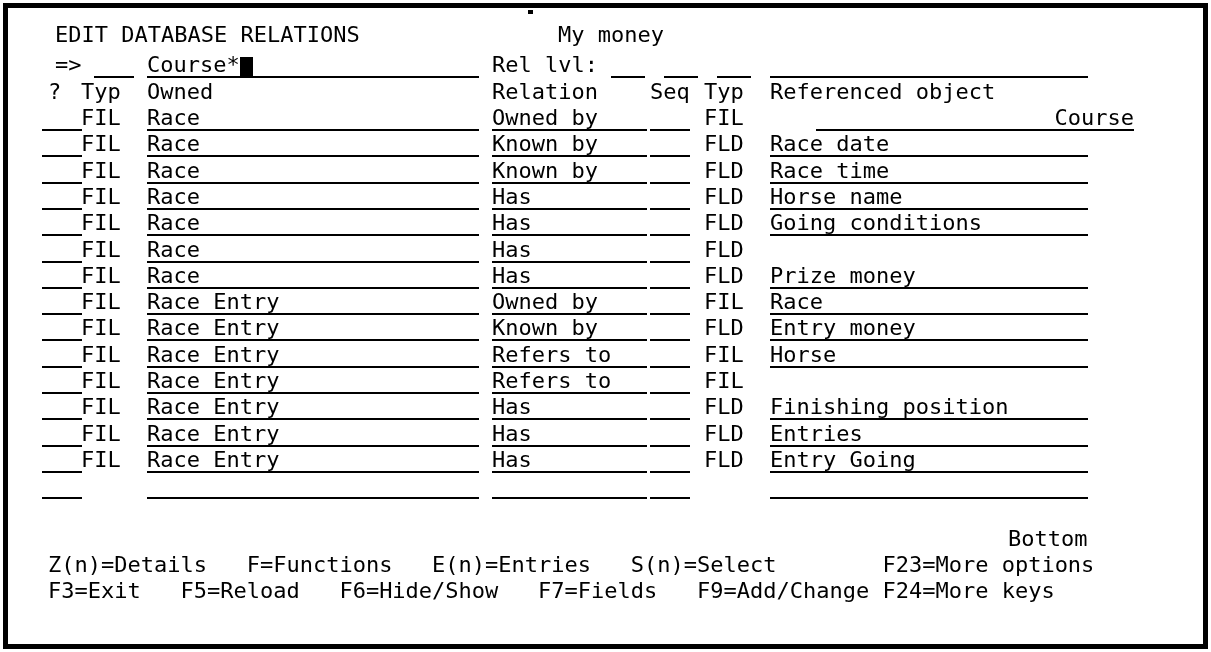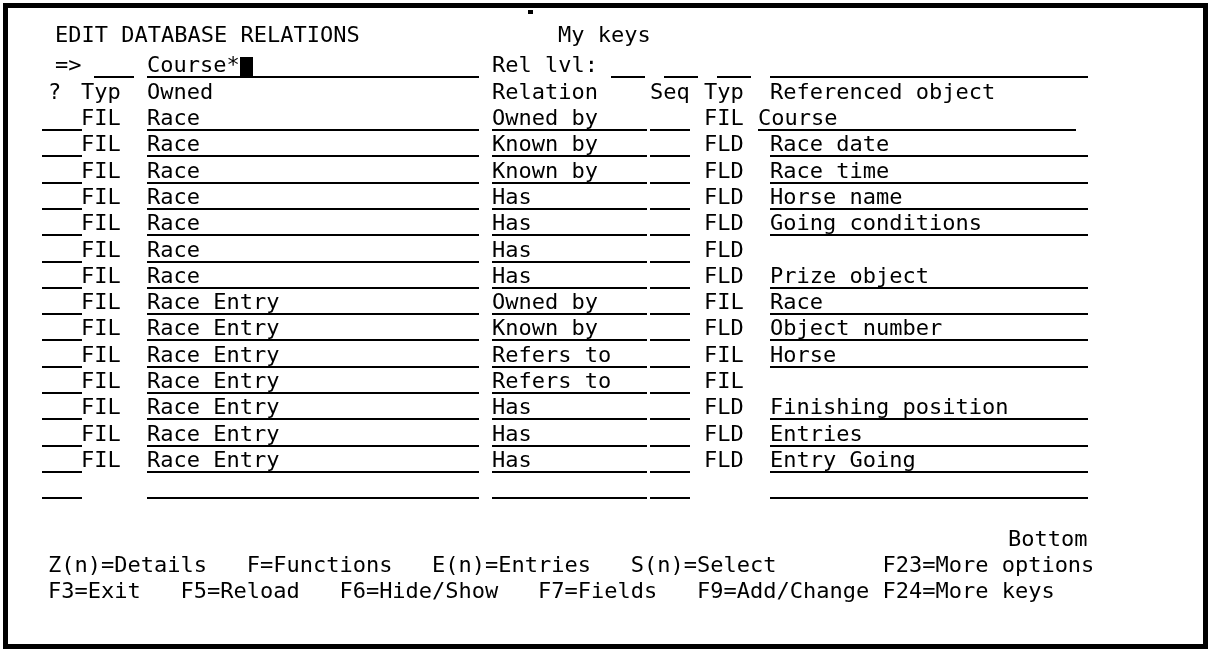--- a/index.html
+++ b/index.html
@@ -59,21 +59,21 @@
   }
 </style>
 </head>
 <body>
 
 <div class="frame"></div>
 <div class="dot"></div>
 
 <div class="row" style="top:22px">
   <span class="cell b" style="left:55px">EDIT DATABASE RELATIONS</span>
-  <span class="cell b" style="left:558px">My keys</span>
+  <span class="cell b" style="left:558px">My money</span>
 </div>
 
 <div class="row" style="top:52px">
   <span class="cell" style="left:55px">=&gt;</span>
   <span class="cell fld" style="left:94px;width:40px"><span></span></span>
   <span class="cell fld b" style="left:147px;width:332px"><span>Course*</span><span class="cursor"></span></span>
   <span class="cell" style="left:492px">Rel lvl:</span>
   <span class="cell fld" style="left:611px;width:34px"><span></span></span>
   <span class="cell fld" style="left:664px;width:34px"><span></span></span>
   <span class="cell fld" style="left:717px;width:34px"><span></span></span>
@@ -91,21 +91,21 @@
 </div>
 
 <div id="rows">
     <div class="row" style="top: 105px;">
       <span class="cell fld" style="left: 42px; width: 40px;"></span>
       <span class="cell" style="left: 81px;">FIL</span>
       <span class="cell fld b" style="left: 147px; width: 332px;">Race</span>
       <span class="cell fld b" style="left: 492px; width: 155px;">Owned by</span>
       <span class="cell fld" style="left: 650px; width: 40px;"></span>
       <span class="cell b" style="left: 704px;">FIL</span>
-      <span class="cell fld" style="left: 758px; width: 318px;">Course</span>
+      <span class="cell fld" style="left: 816px; width: 318px; text-align: right;">Course</span>
     </div>
     <div class="row" style="top: 131.3px;">
       <span class="cell fld" style="left: 42px; width: 40px;"></span>
       <span class="cell" style="left: 81px;">FIL</span>
       <span class="cell fld b" style="left: 147px; width: 332px;">Race</span>
       <span class="cell fld b" style="left: 492px; width: 155px;">Known by</span>
       <span class="cell fld" style="left: 650px; width: 40px;"></span>
       <span class="cell" style="left: 704px;">FLD</span>
       <span class="cell fld b" style="left: 770px; width: 318px;">Race date</span>
     </div>
@@ -144,39 +144,39 @@
       <span class="cell fld" style="left: 650px; width: 40px;"></span>
       <span class="cell" style="left: 704px;">FLD</span>
     </div>
     <div class="row" style="top: 262.8px;">
       <span class="cell fld" style="left: 42px; width: 40px;"></span>
       <span class="cell" style="left: 81px;">FIL</span>
       <span class="cell fld b" style="left: 147px; width: 332px;">Race</span>
       <span class="cell fld b" style="left: 492px; width: 155px;">Has</span>
       <span class="cell fld" style="left: 650px; width: 40px;"></span>
       <span class="cell" style="left: 704px;">FLD</span>
-      <span class="cell fld b" style="left: 770px; width: 318px;">Prize object</span>
+      <span class="cell fld b" style="left: 770px; width: 318px;">Prize money</span>
     </div>
     <div class="row" style="top: 289.1px;">
       <span class="cell fld" style="left: 42px; width: 40px;"></span>
       <span class="cell" style="left: 81px;">FIL</span>
       <span class="cell fld b" style="left: 147px; width: 332px;">Race Entry</span>
       <span class="cell fld b" style="left: 492px; width: 155px;">Owned by</span>
       <span class="cell fld" style="left: 650px; width: 40px;"></span>
       <span class="cell b" style="left: 704px;">FIL</span>
       <span class="cell fld" style="left: 770px; width: 318px;">Race</span>
     </div>
     <div class="row" style="top: 315.4px;">
       <span class="cell fld" style="left: 42px; width: 40px;"></span>
       <span class="cell" style="left: 81px;">FIL</span>
       <span class="cell fld b" style="left: 147px; width: 332px;">Race Entry</span>
       <span class="cell fld b" style="left: 492px; width: 155px;">Known by</span>
       <span class="cell fld" style="left: 650px; width: 40px;"></span>
       <span class="cell" style="left: 704px;">FLD</span>
-      <span class="cell fld b" style="left: 770px; width: 318px;">Object number</span>
+      <span class="cell fld b" style="left: 770px; width: 318px;">Entry money</span>
     </div>
     <div class="row" style="top: 341.7px;">
       <span class="cell fld" style="left: 42px; width: 40px;"></span>
       <span class="cell" style="left: 81px;">FIL</span>
       <span class="cell fld b" style="left: 147px; width: 332px;">Race Entry</span>
       <span class="cell fld b" style="left: 492px; width: 155px;">Refers to</span>
       <span class="cell fld" style="left: 650px; width: 40px;"></span>
       <span class="cell b" style="left: 704px;">FIL</span>
       <span class="cell fld" style="left: 770px; width: 318px;">Horse</span>
     </div>

